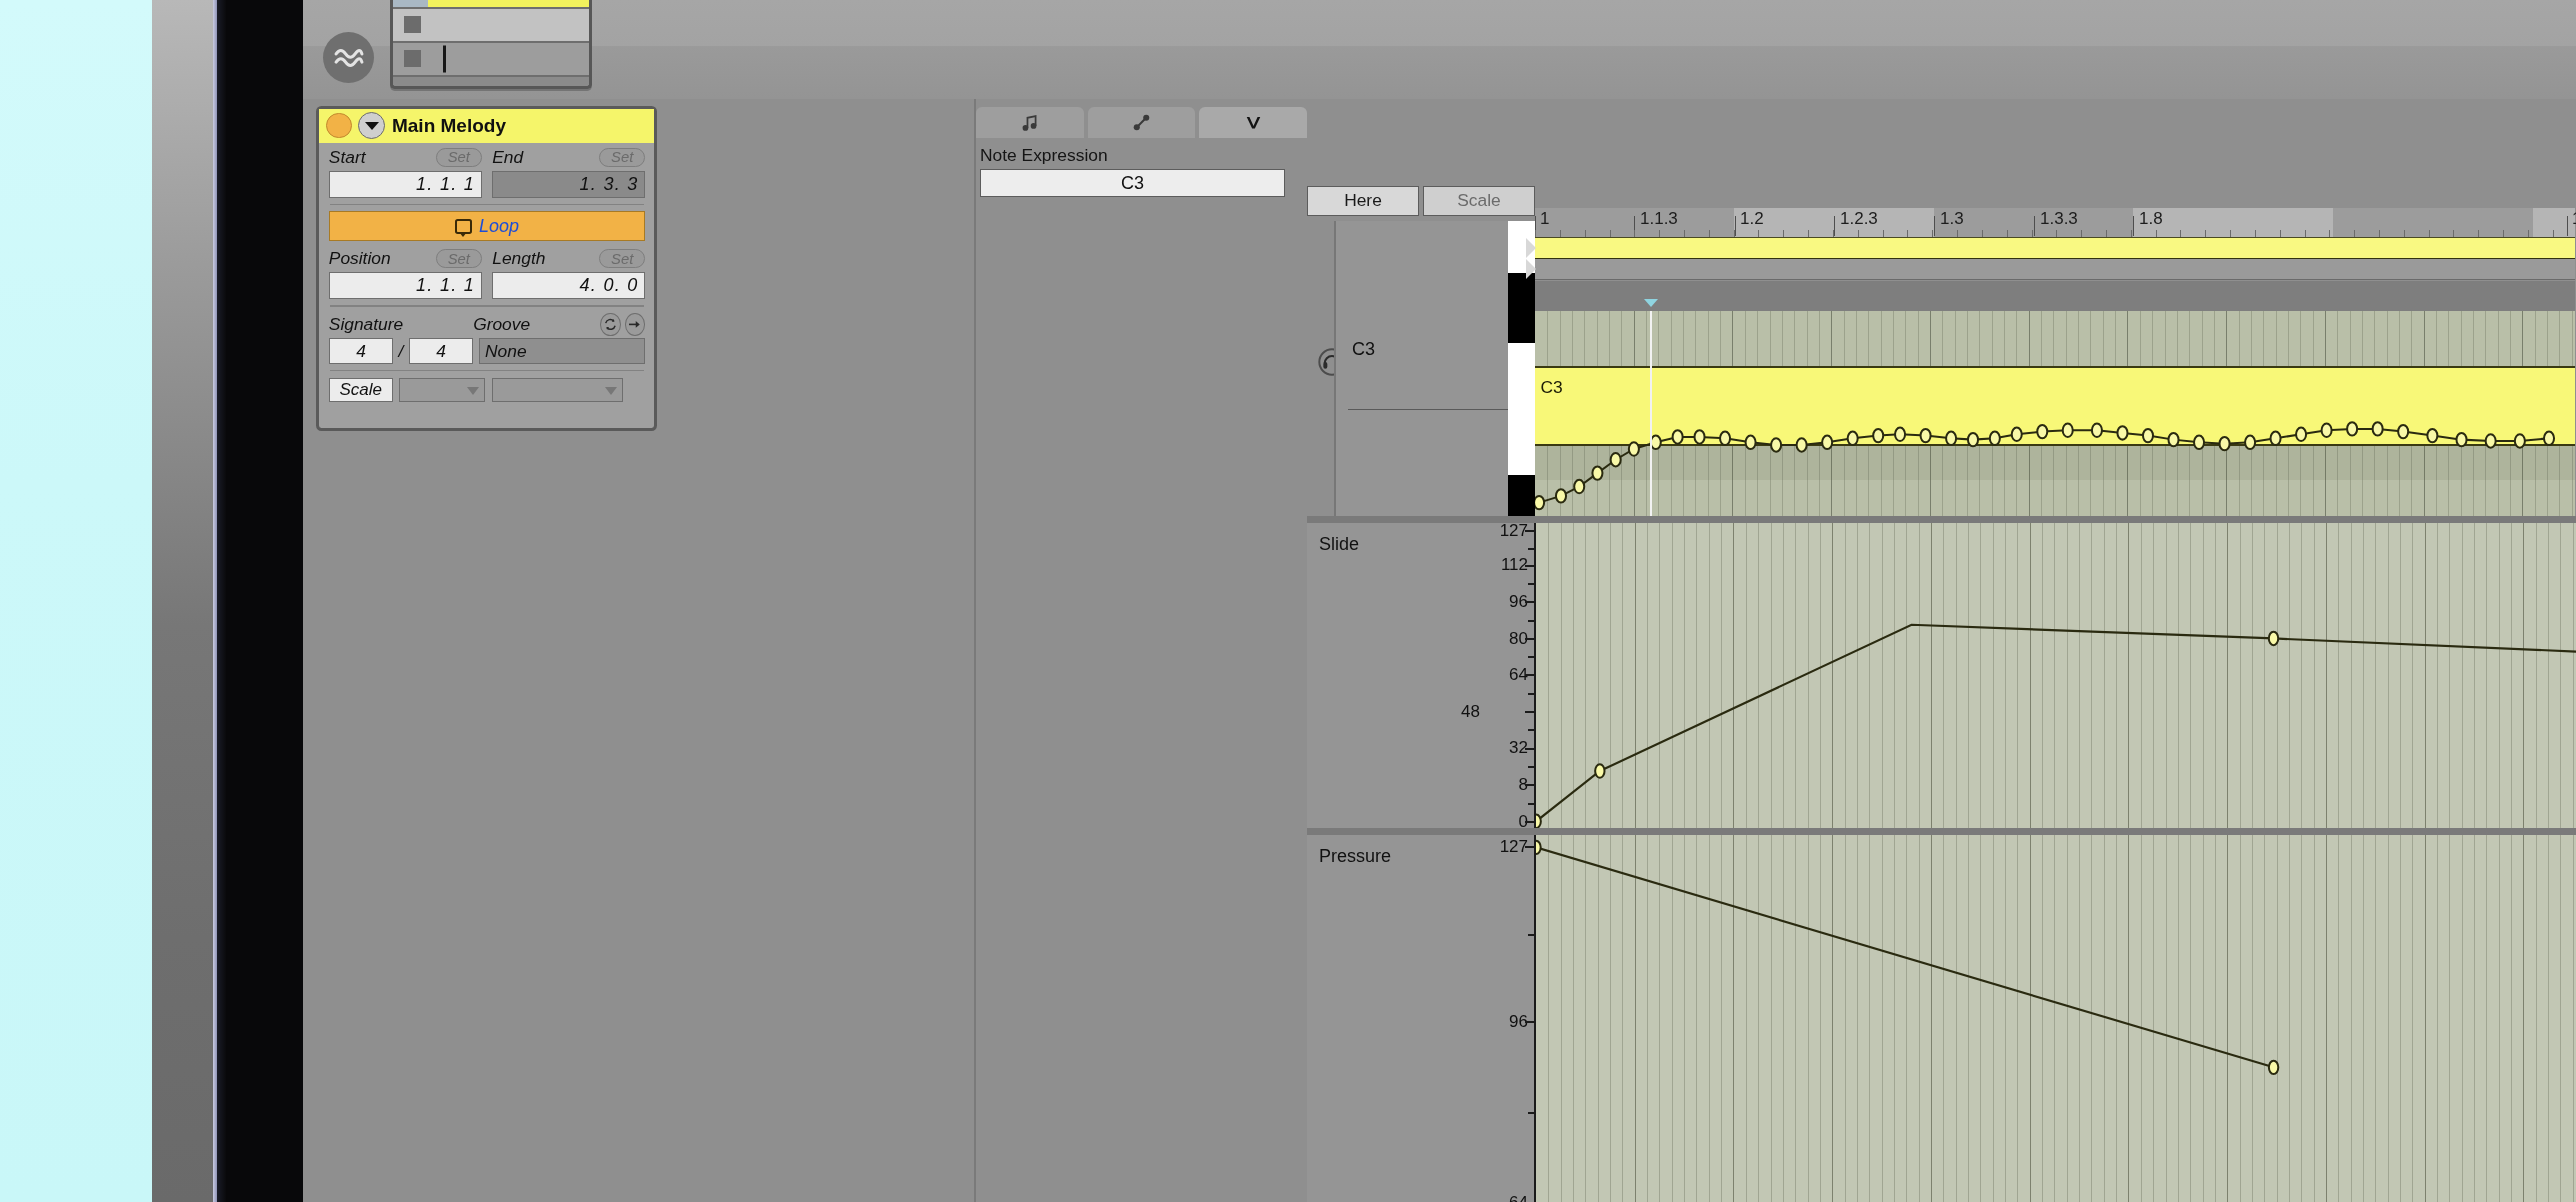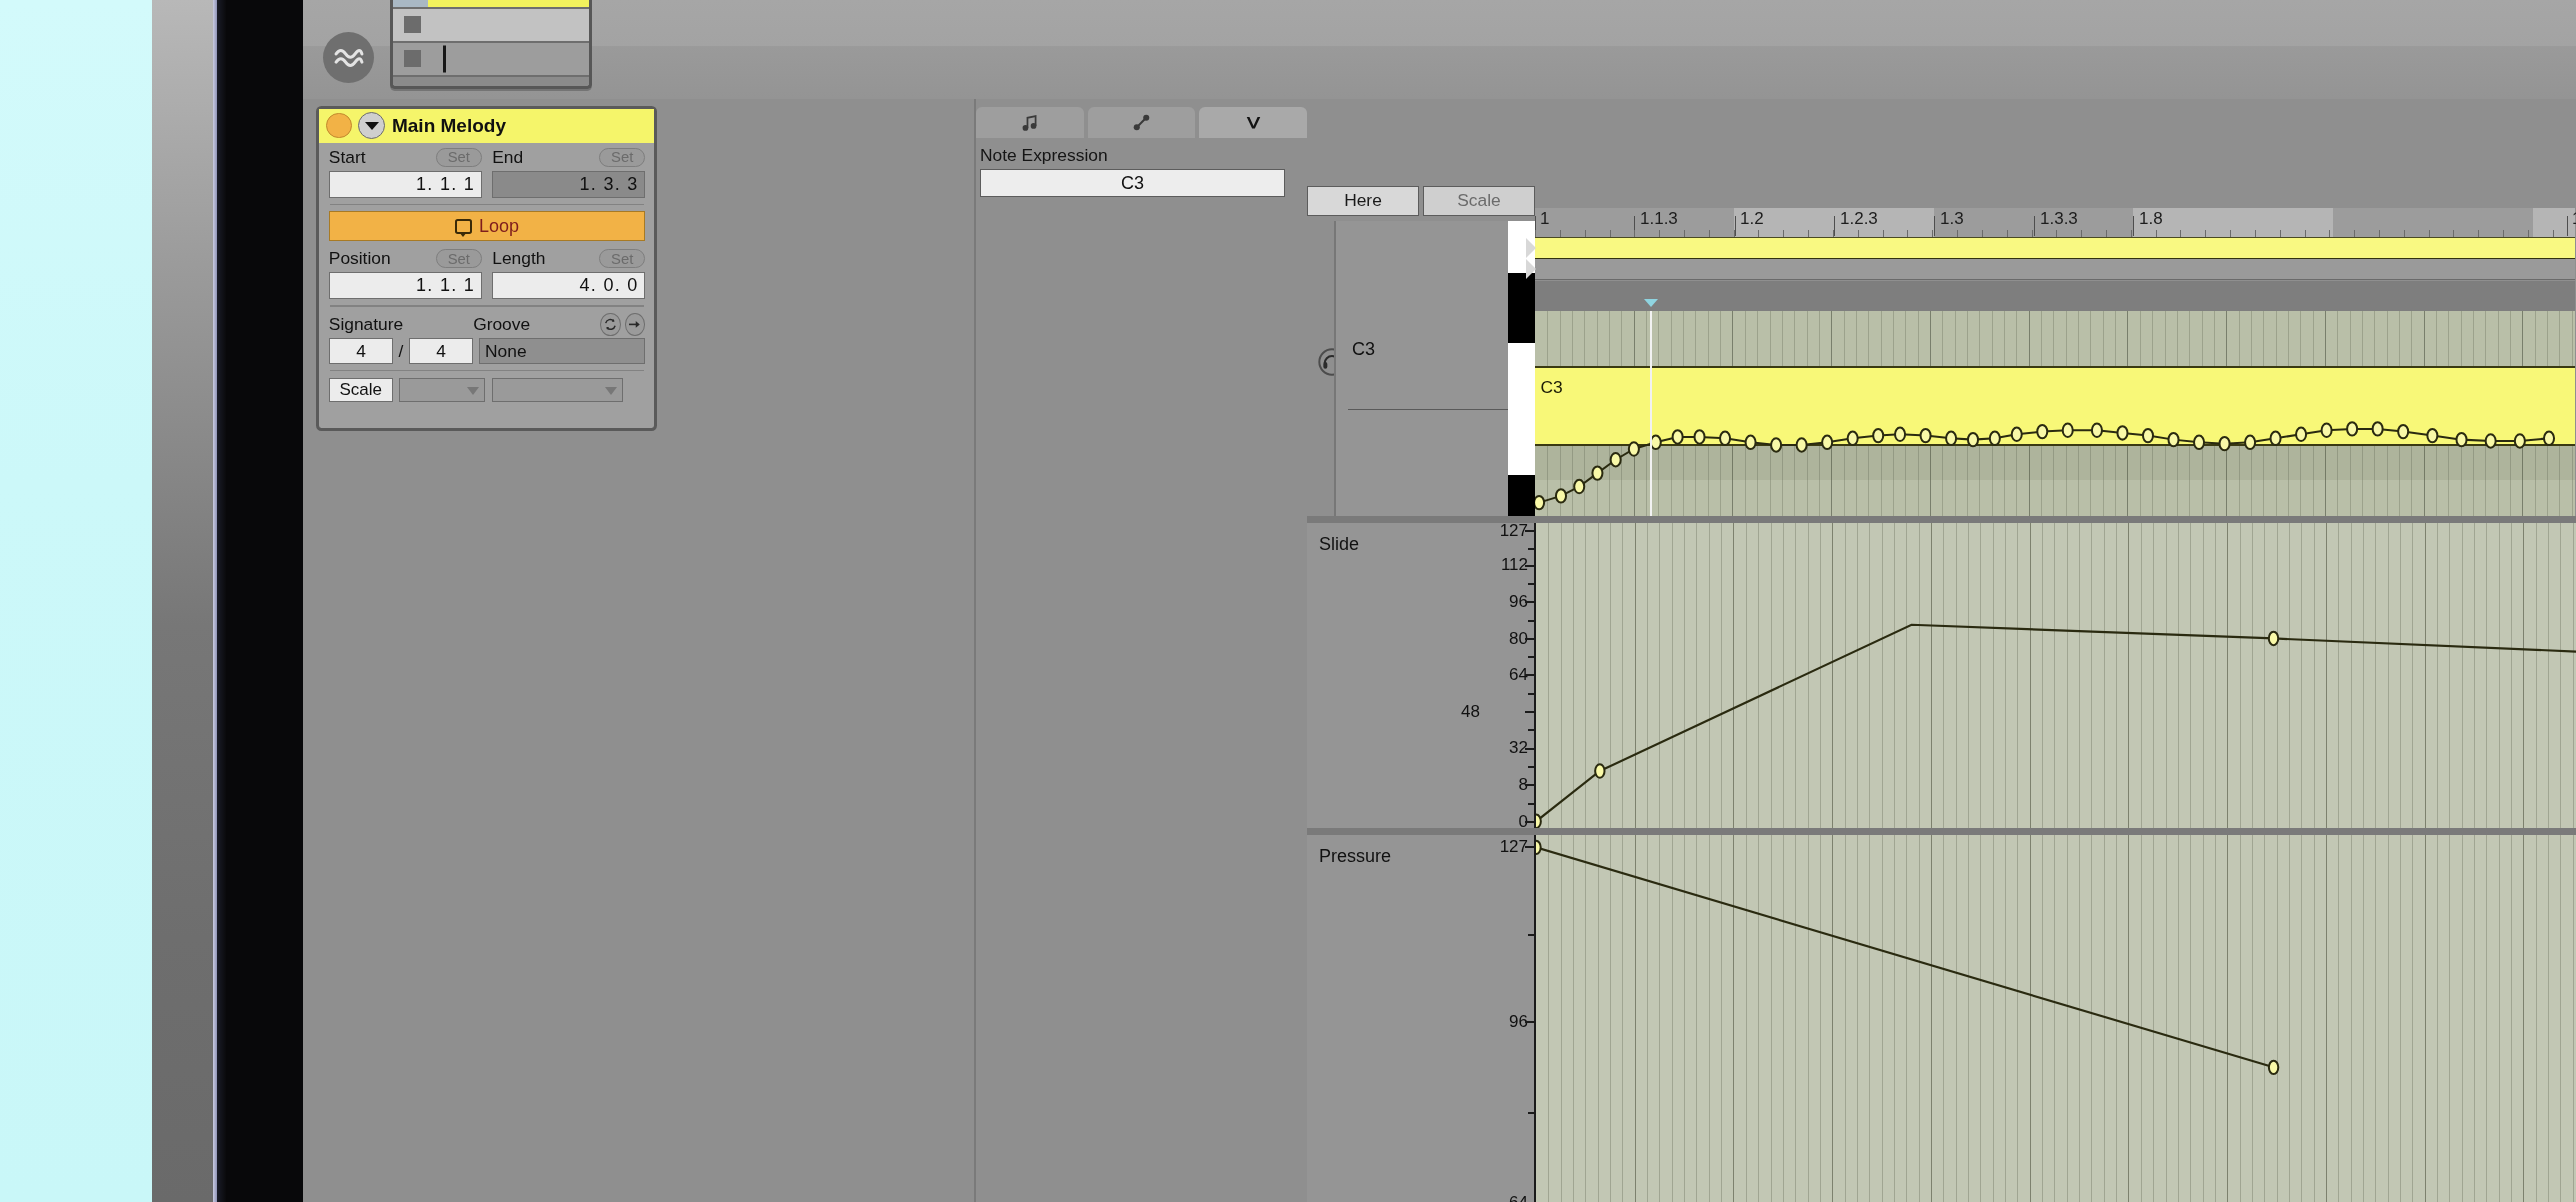--- a/index.html
+++ b/index.html
@@ -49,35 +49,35 @@
   
   .clipbox{position:absolute;left:13.4px;top:6.7px;width:341px;height:325px;
     border:3.4px solid #5a5a5a;border-radius:5.4px;background:#a0a0a0;box-sizing:border-box;}
   .cb-title{height:34px;background:#f5f56a;display:flex;align-items:center;padding-left:6.7px;gap:6.7px;}
   .cb-dot{width:25.5px;height:25.5px;border-radius:50%;background:#f2b246;border:1.3px solid #c1882c;box-sizing:border-box;}
   .cb-tri{width:27px;height:27px;border-radius:50%;background:#cfcfcf;border:1.3px solid #6a6a6a;
     box-sizing:border-box;display:flex;align-items:center;justify-content:center;}
   .cb-tri i{display:block;width:0;height:0;border-left:7.4px solid transparent;border-right:7.4px solid transparent;border-top:8.7px solid #111;}
   .cb-title span{font-size:19px;font-weight:bold;color:#101010;}
 
-  .cb-body{padding:4px 9.4px 0 9.4px;}
+  .cb-body{padding:4px 9.4px 0 9.4px;font-style:italic;}
   .cb-row{display:flex;align-items:center;gap:0;}
   .cb-col{width:153px;display:flex;align-items:center;justify-content:space-between;}
   .cb-col.r{margin-left:10.7px;}
   .cb-lab{font-size:17.4px;color:#111;}
   .setbtn{font-size:14.8px;color:#6b6b6b;background:#9a9a9a;border:1.3px solid #7e7e7e;
     border-radius:9.4px;padding:0.7px 10.7px;box-sizing:border-box;}
   .cb-fields{display:flex;gap:10.7px;margin-top:3.4px;}
   .fld{width:153px;height:27px;box-sizing:border-box;display:flex;align-items:center;
     justify-content:flex-end;padding-right:5.4px;font-size:18px;color:#111;letter-spacing:1.3px;}
   .fld.lit{background:#ececec;border:1.3px solid #6e6e6e;}
   .fld.dim{background:#8a8a8a;border:1.3px solid #6e6e6e;}
   .divider{height:1.3px;background:#828282;margin:6px 1.3px 6px 1.3px;}
   .loopbtn{height:28px;background:#f2b246;border:0.7px solid #a87a24;display:flex;align-items:center;
-    justify-content:center;gap:6.7px;font-size:18px;color:#7f1d1d;}
+    justify-content:center;gap:6.7px;font-size:18px;color:#1d4ed8;}
   .loopbtn .licn{width:17.4px;height:14.8px;border:2px solid #3a2a08;border-radius:2.7px;position:relative;box-sizing:border-box;}
   .loopbtn .licn:after{content:"";position:absolute;left:2px;bottom:-5.4px;width:0;height:0;
     border-left:4.7px solid transparent;border-right:4.7px solid transparent;border-top:5.4px solid #3a2a08;}
   .sigrow{display:flex;align-items:center;margin-top:2.7px;}
   .sigrow .s1{width:153px;font-size:17.4px;color:#111;}
   .sigrow .s2{width:141px;margin-left:10.7px;font-size:17.4px;color:#111;}
   .circbtn{width:23px;height:23px;border-radius:50%;border:1.3px solid #6e6e6e;background:#9b9b9b;
     display:flex;align-items:center;justify-content:center;margin-left:4px;box-sizing:border-box;}
   .circbtn svg{width:14.8px;height:14.8px;}
   .sigflds{display:flex;align-items:center;gap:5.4px;margin-top:2.7px;}

